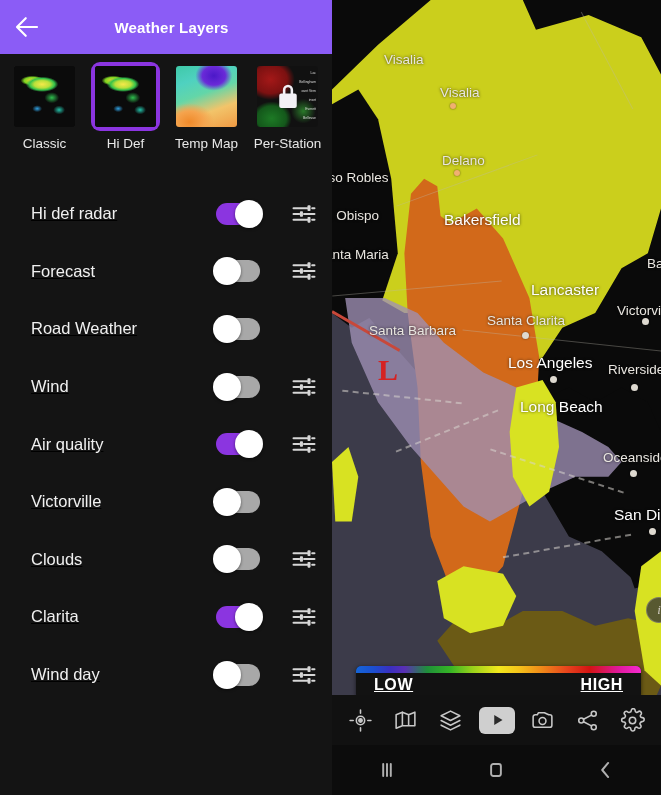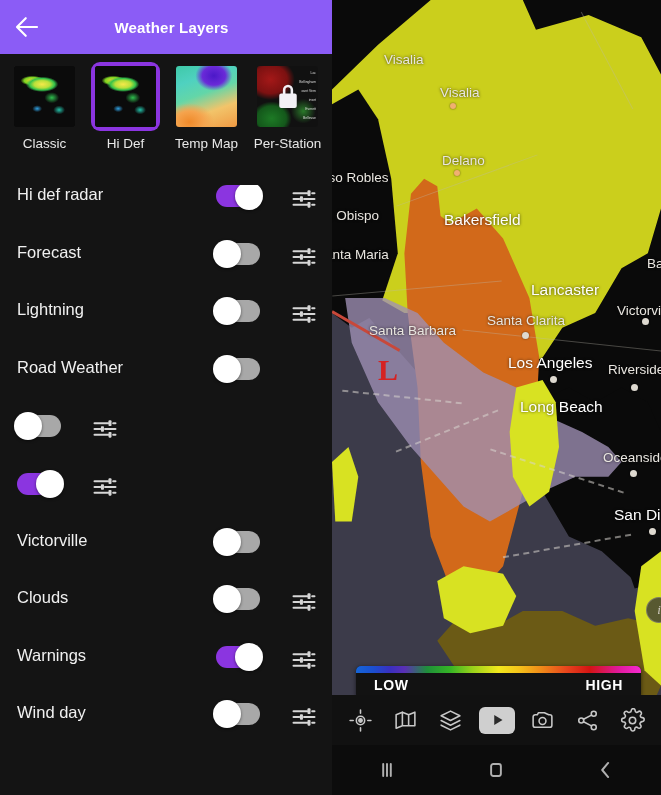--- a/index.html
+++ b/index.html
@@ -94,22 +94,23 @@
     position:absolute; left:50%; top:50%; transform:translate(-50%,-50%);
     width:28px; height:30px;
   }
 
   
   #layer-list {
     position:absolute; top:185px; left:0; right:0; bottom:50px;
     overflow:hidden;
   }
   .layer-row {
-    height:57.6px; display:flex; align-items:flex-start; padding:0 14px 0 17px;
+    height:57.6px; display:flex; align-items:center; padding:0 14px 0 31px;
     cursor:pointer;
+    text-decoration:underline;
   }
   .layer-name { color:#f0f0f0; font-size:16.5px; flex:1 1 auto; white-space:nowrap; }
   .toggle {
     width:44px; height:22px; border-radius:11px; position:relative; flex:none;
     margin-right:30px; cursor:pointer;
   }
   .toggle.off { background:#a8a8a8; }
   .toggle.on  { background:#8b35e0; }
   .knob {
     position:absolute; top:-3px; width:28px; height:28px; border-radius:50%;
@@ -175,21 +176,21 @@
       #1565d8 0%, #1b4fd0 6%, #3a2fc0 12%, #5a2fb5 17%,
       #1f8f3a 25%, #35b525 33%, #9ad21a 41%,
       #f2e81c 50%, #f5c41a 57%, #f08a18 65%,
       #e8441c 74%, #d41414 82%, #e0199b 92%, #f52ad0 100%);
   }
   #legend-row {
     display:flex; align-items:center; justify-content:space-between;
     padding:5px 18px 7px 18px; position:relative; height:26px;
   }
   #legend-low, #legend-high {
-    color:#fff; font-size:14px; font-weight:bold; letter-spacing:.6px;
+    color:#fff; font-size:16px; font-weight:bold; letter-spacing:.6px;text-decoration:underline;
   }
   #legend-time {
     position:absolute; left:0; right:0; text-align:center;
     color:#fff; font-size:14px; font-weight:bold;
   }
 
   
   #toolbar {
     position:absolute; left:332px; top:695px; width:329px; height:50px;
     background:#111; display:flex; align-items:center; justify-content:space-around;
@@ -282,54 +283,42 @@
           <div class="tune-icon"><svg viewBox="0 0 24 24" width="28" height="28" fill="none" stroke="#d6d6d6" stroke-width="1.7" stroke-linecap="round" stroke-linejoin="round">
               <path d="M3 7h12M19 7h2"></path>
               <path d="M3 12h5M12 12h9"></path>
               <path d="M3 17h12M19 17h2"></path>
               <rect x="15" y="4.6" width="2.6" height="4.8" rx=".7" fill="#d6d6d6" stroke="none"></rect>
               <rect x="8.5" y="9.6" width="2.6" height="4.8" rx=".7" fill="#d6d6d6" stroke="none"></rect>
               <rect x="15" y="14.6" width="2.6" height="4.8" rx=".7" fill="#d6d6d6" stroke="none"></rect>
             </svg></div>
         </div>
         <div class="layer-row">
-          <div class="layer-name">Lightning</div>
-          <div class="toggle off">
-            <div class="knob"></div>
-          </div>
-          <div class="tune-icon"><svg viewBox="0 0 24 24" width="28" height="28" fill="none" stroke="#d6d6d6" stroke-width="1.7" stroke-linecap="round" stroke-linejoin="round">
-              <path d="M3 7h12M19 7h2"></path>
-              <path d="M3 12h5M12 12h9"></path>
-              <path d="M3 17h12M19 17h2"></path>
-              <rect x="15" y="4.6" width="2.6" height="4.8" rx=".7" fill="#d6d6d6" stroke="none"></rect>
-              <rect x="8.5" y="9.6" width="2.6" height="4.8" rx=".7" fill="#d6d6d6" stroke="none"></rect>
-              <rect x="15" y="14.6" width="2.6" height="4.8" rx=".7" fill="#d6d6d6" stroke="none"></rect>
-            </svg></div>
-        </div>
-        <div class="layer-row">
           <div class="layer-name">Road Weather</div>
           <div class="toggle off">
             <div class="knob"></div>
           </div>
           <div class="tune-spacer"></div>
         </div>
         <div class="layer-row">
+          <div class="layer-name">Wind</div>
           <div class="toggle off">
             <div class="knob"></div>
           </div>
           <div class="tune-icon"><svg viewBox="0 0 24 24" width="28" height="28" fill="none" stroke="#d6d6d6" stroke-width="1.7" stroke-linecap="round" stroke-linejoin="round">
               <path d="M3 7h12M19 7h2"></path>
               <path d="M3 12h5M12 12h9"></path>
               <path d="M3 17h12M19 17h2"></path>
               <rect x="15" y="4.6" width="2.6" height="4.8" rx=".7" fill="#d6d6d6" stroke="none"></rect>
               <rect x="8.5" y="9.6" width="2.6" height="4.8" rx=".7" fill="#d6d6d6" stroke="none"></rect>
               <rect x="15" y="14.6" width="2.6" height="4.8" rx=".7" fill="#d6d6d6" stroke="none"></rect>
             </svg></div>
         </div>
         <div class="layer-row">
+          <div class="layer-name">Air quality</div>
           <div class="toggle on">
             <div class="knob"></div>
           </div>
           <div class="tune-icon"><svg viewBox="0 0 24 24" width="28" height="28" fill="none" stroke="#d6d6d6" stroke-width="1.7" stroke-linecap="round" stroke-linejoin="round">
               <path d="M3 7h12M19 7h2"></path>
               <path d="M3 12h5M12 12h9"></path>
               <path d="M3 17h12M19 17h2"></path>
               <rect x="15" y="4.6" width="2.6" height="4.8" rx=".7" fill="#d6d6d6" stroke="none"></rect>
               <rect x="8.5" y="9.6" width="2.6" height="4.8" rx=".7" fill="#d6d6d6" stroke="none"></rect>
               <rect x="15" y="14.6" width="2.6" height="4.8" rx=".7" fill="#d6d6d6" stroke="none"></rect>
@@ -350,21 +339,21 @@
           <div class="tune-icon"><svg viewBox="0 0 24 24" width="28" height="28" fill="none" stroke="#d6d6d6" stroke-width="1.7" stroke-linecap="round" stroke-linejoin="round">
               <path d="M3 7h12M19 7h2"></path>
               <path d="M3 12h5M12 12h9"></path>
               <path d="M3 17h12M19 17h2"></path>
               <rect x="15" y="4.6" width="2.6" height="4.8" rx=".7" fill="#d6d6d6" stroke="none"></rect>
               <rect x="8.5" y="9.6" width="2.6" height="4.8" rx=".7" fill="#d6d6d6" stroke="none"></rect>
               <rect x="15" y="14.6" width="2.6" height="4.8" rx=".7" fill="#d6d6d6" stroke="none"></rect>
             </svg></div>
         </div>
         <div class="layer-row">
-          <div class="layer-name">Warnings</div>
+          <div class="layer-name">Clarita</div>
           <div class="toggle on">
             <div class="knob"></div>
           </div>
           <div class="tune-icon"><svg viewBox="0 0 24 24" width="28" height="28" fill="none" stroke="#d6d6d6" stroke-width="1.7" stroke-linecap="round" stroke-linejoin="round">
               <path d="M3 7h12M19 7h2"></path>
               <path d="M3 12h5M12 12h9"></path>
               <path d="M3 17h12M19 17h2"></path>
               <rect x="15" y="4.6" width="2.6" height="4.8" rx=".7" fill="#d6d6d6" stroke="none"></rect>
               <rect x="8.5" y="9.6" width="2.6" height="4.8" rx=".7" fill="#d6d6d6" stroke="none"></rect>
               <rect x="15" y="14.6" width="2.6" height="4.8" rx=".7" fill="#d6d6d6" stroke="none"></rect>

